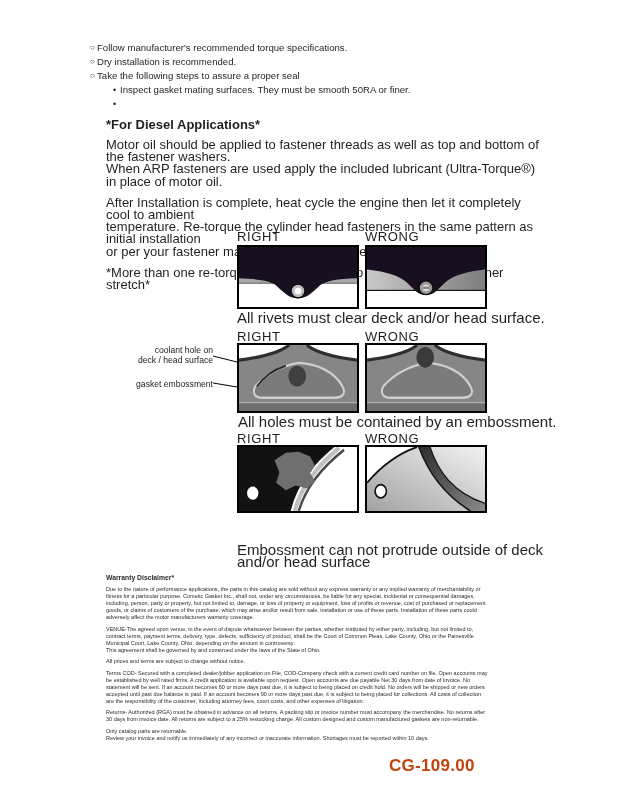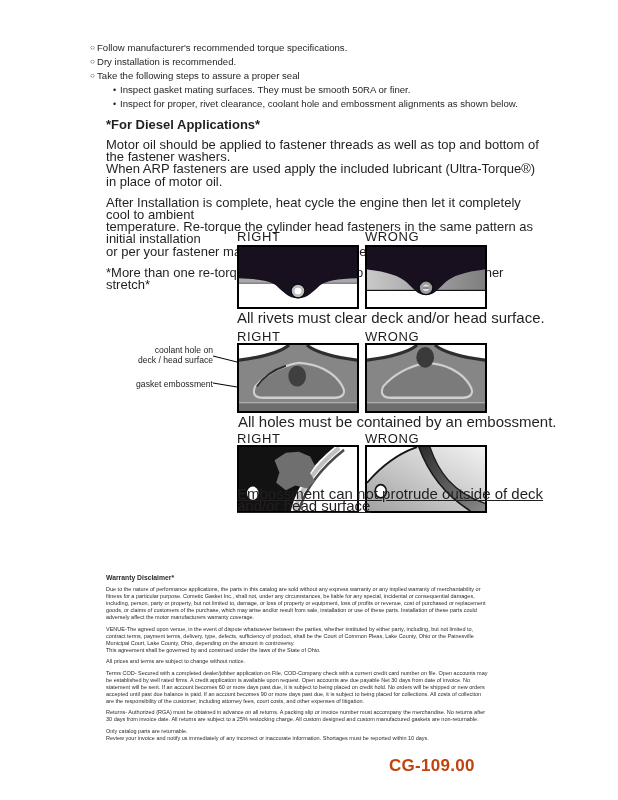--- a/index.html
+++ b/index.html
@@ -56,21 +56,20 @@
     <div class="b">
         <span class="m">○</span>
         <span>Take the following steps to assure a proper seal</span>
       </div>
     <div class="b sub">
         <span class="m">•</span>
         <span>Inspect gasket mating surfaces.  They must be smooth 50RA or finer.</span>
       </div>
     <div class="b sub">
         <span class="m">•</span>
-        <span>Inspect for proper, rivet clearance, coolant hole and embossment alignments as shown below.</span>
       </div>
   </div>
 
   <div class="diesel">
     <h2>*For Diesel Applications*</h2>
     <p>Motor oil should be applied to fastener threads as well as top and bottom of the fastener washers.
 When ARP fasteners are used apply the included lubricant (Ultra-Torque®) in place of motor oil.</p>
     <p>After Installation is complete, heat cycle the engine then let it completely cool to ambient
 temperature. Re-torque the cylinder head fasteners in the same pattern as initial installation
 or per your fastener manufacturer's recommendations.</p>
@@ -181,21 +180,21 @@
       <rect x="0" y="0" width="146" height="68" fill="#ffffff"></rect>
       <path d="M0,38 C18,20 38,7 62,0 L146,0 L146,68 L0,68 Z" fill="url(#g3a)"></path>
       <path d="M0,38 C18,20 38,7 62,0" fill="none" stroke="#141414" stroke-width="2"></path>
       <path d="M78,0 C88,26 106,48 146,60 L146,68 L128,68 C98,52 76,28 64,0 Z" fill="url(#g3b)"></path>
       <path d="M64,0 C76,28 98,52 128,68" fill="none" stroke="#161616" stroke-width="1.8"></path>
       <path d="M78,0 C88,26 106,48 146,60" fill="none" stroke="#161616" stroke-width="1.4"></path>
       <circle cx="17" cy="47" r="7" fill="#ffffff" stroke="#111111" stroke-width="2"></circle>
     </svg>
   </div>
 
-  <div class="caption" style="left:237px;top:488px;text-decoration:underline;">Embossment can not protrude outside of deck
+  <div class="caption" style="left:237px;top:544px;">Embossment can not protrude outside of deck
 and/or head surface</div>
 
   <div class="disc">
     <h3>Warranty Disclaimer*</h3>
     <p>Due to the nature of performance applications, the parts in this catalog are sold without any express warranty or any implied warranty of merchantability or
 fitness for a particular purpose.  Cometic Gasket Inc., shall not, under any circumstances, be liable for any special, incidental or consequential damages,
 including, person, party or property, but not limited to, damage, or loss of property or equipment, loss of profits or revenue, cost of purchased or replacement
 goods, or claims of customers of the purchase, which may arise and/or result from sale, installation or use of these parts.  Installation of these parts could
 adversely affect the motor manufacturers warranty coverage.</p>
     <p>VENUE-The agreed upon venue, in the event of dispute whatsoever between the parties, whether instituted by either party, including, but not limited to,

